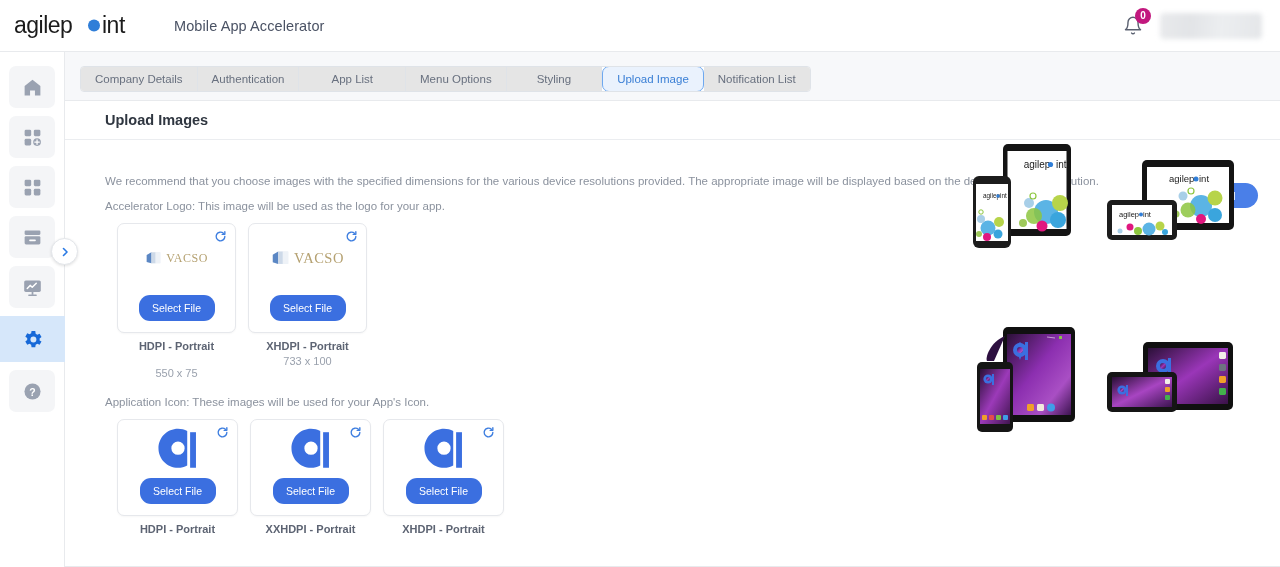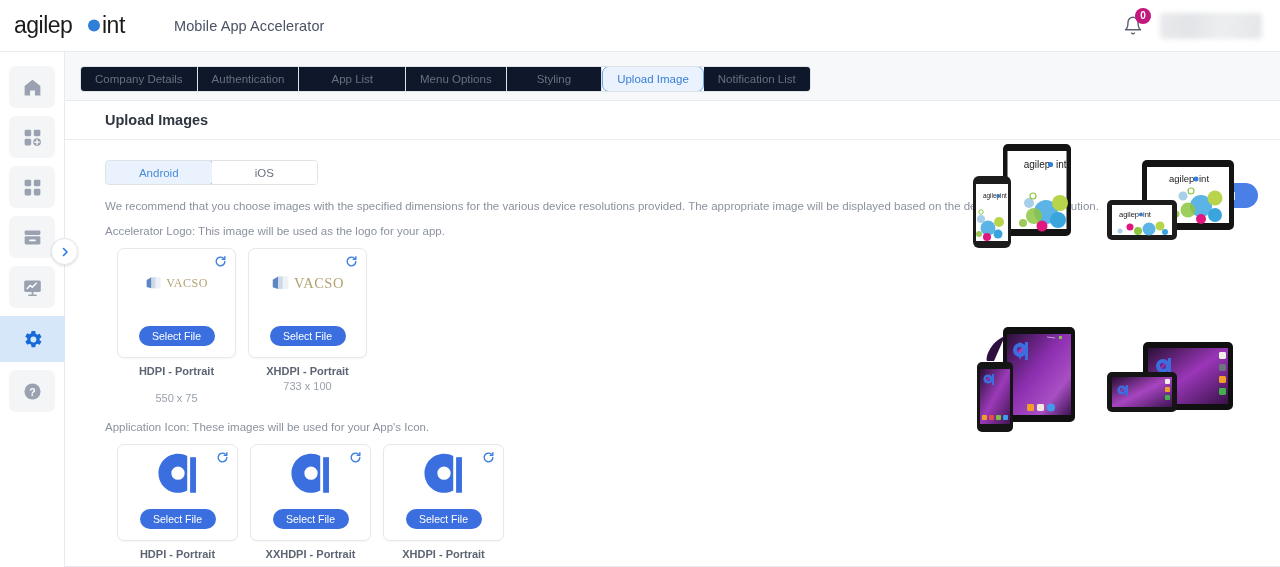--- a/index.html
+++ b/index.html
@@ -126,21 +126,21 @@
     height: 26px;
     overflow: hidden;
   }
   .tab {
     padding: 0 14px;
     height: 100%;
     display: flex; align-items: center; justify-content: center;
     font-size: 11.5px;
     color: #68707f;
     border-right: 1px solid #dfe3e8;
-    background: #0f172a;
+    background: #e5e5e5;
     white-space: nowrap;
     cursor: pointer;
   }
   .tab:last-child { border-right: none; }
   .tab.active {
     background: #eaf2fd;
     color: #3a7fd5;
     border: 1.5px solid #6ea8ef;
     border-radius: 7px;
     margin: -1px 0;
@@ -239,21 +239,21 @@
     position: absolute; top: 6px; right: 8px;
     color: #3f7fe0; cursor: pointer;
     line-height: 0;
   }
   .card-preview {
     position: absolute;
     top: 0; left: 0; right: 0; bottom: 40px;
     display: flex; align-items: center; justify-content: center;
   }
   .select-file {
-    width: 76px; height: 20px;
+    width: 76px; height: 26px;
     border-radius: 11px;
     background: #3b6fe0;
     color: #fff;
     font-size: 10.5px;
     display: flex; align-items: center; justify-content: center;
     cursor: pointer;
     border: none;
     font-family: inherit;
     margin-top: 48px;
   }
@@ -395,24 +395,20 @@
 
   <div class="panel">
     <div class="panel-head">
       <div class="panel-title">Upload Images</div>
     </div>
 
     <div class="panel-body">
 
       <button class="reset-btn">Reset All</button>
 
-      <div class="seg">
-        <div class="seg-btn active">Android</div>
-        <div class="seg-btn">iOS</div>
-      </div>
 
       <div class="recommend">We recommend that you choose images with the specified dimensions for the various device resolutions provided. The appropriate image will be displayed based on the device's screen resolution.</div>
 
       <div class="section-label">Accelerator Logo: This image will be used as the logo for your app.</div>
 
       <div class="card-row">
 
         <div class="card-col">
           <div class="card">
             <span class="card-refresh">

